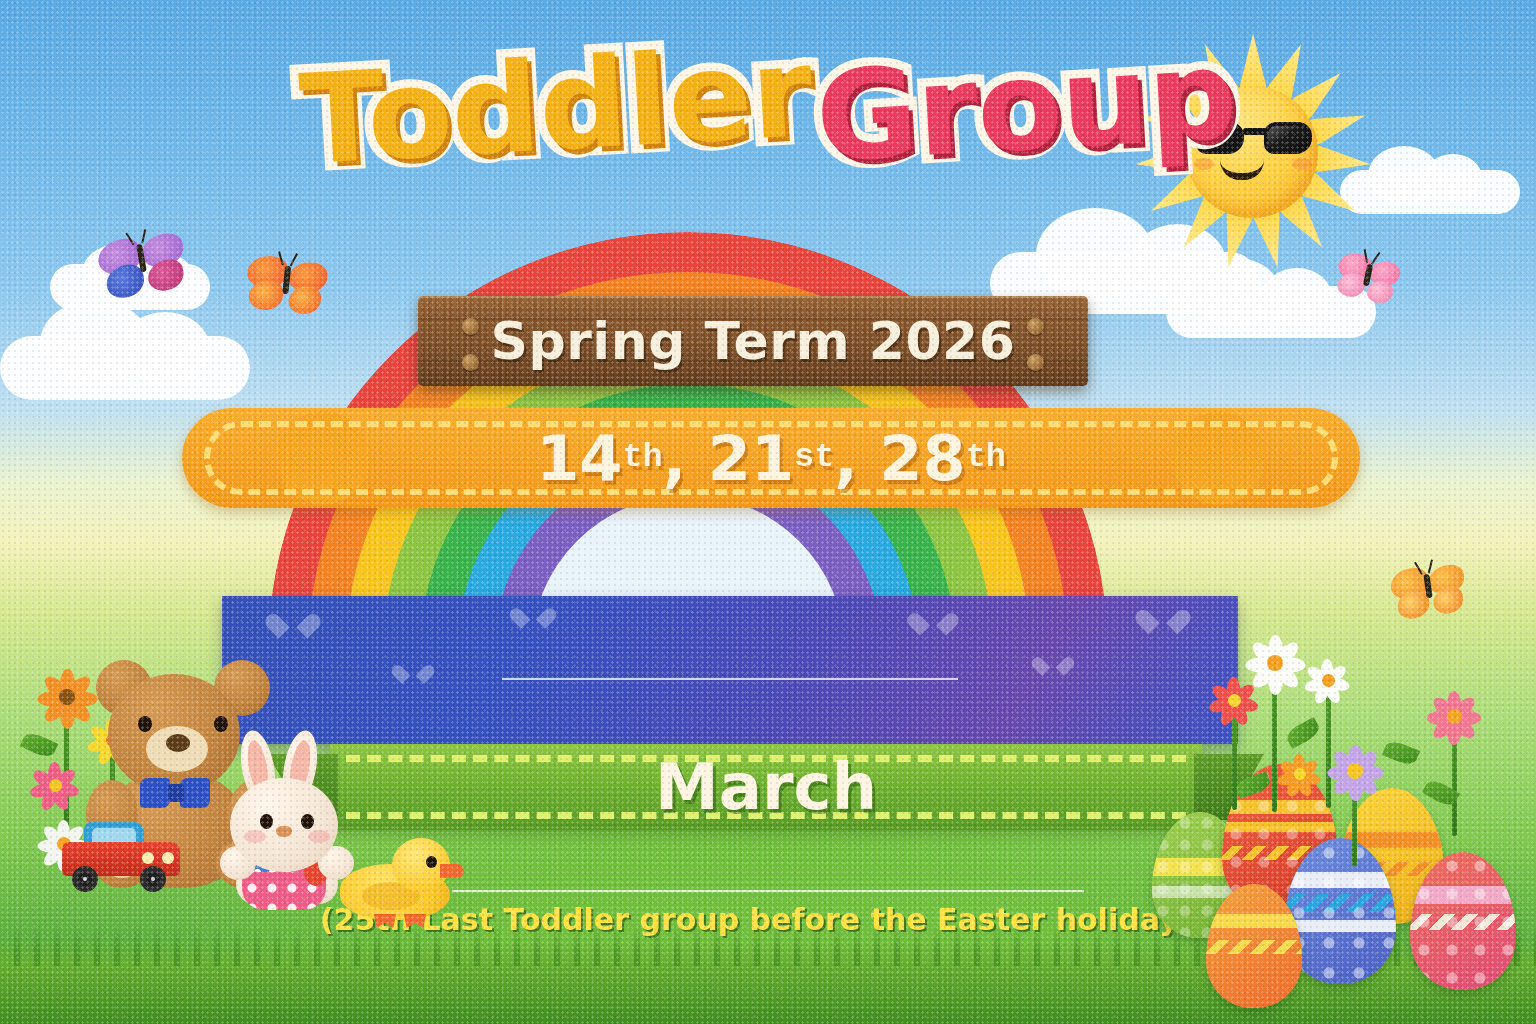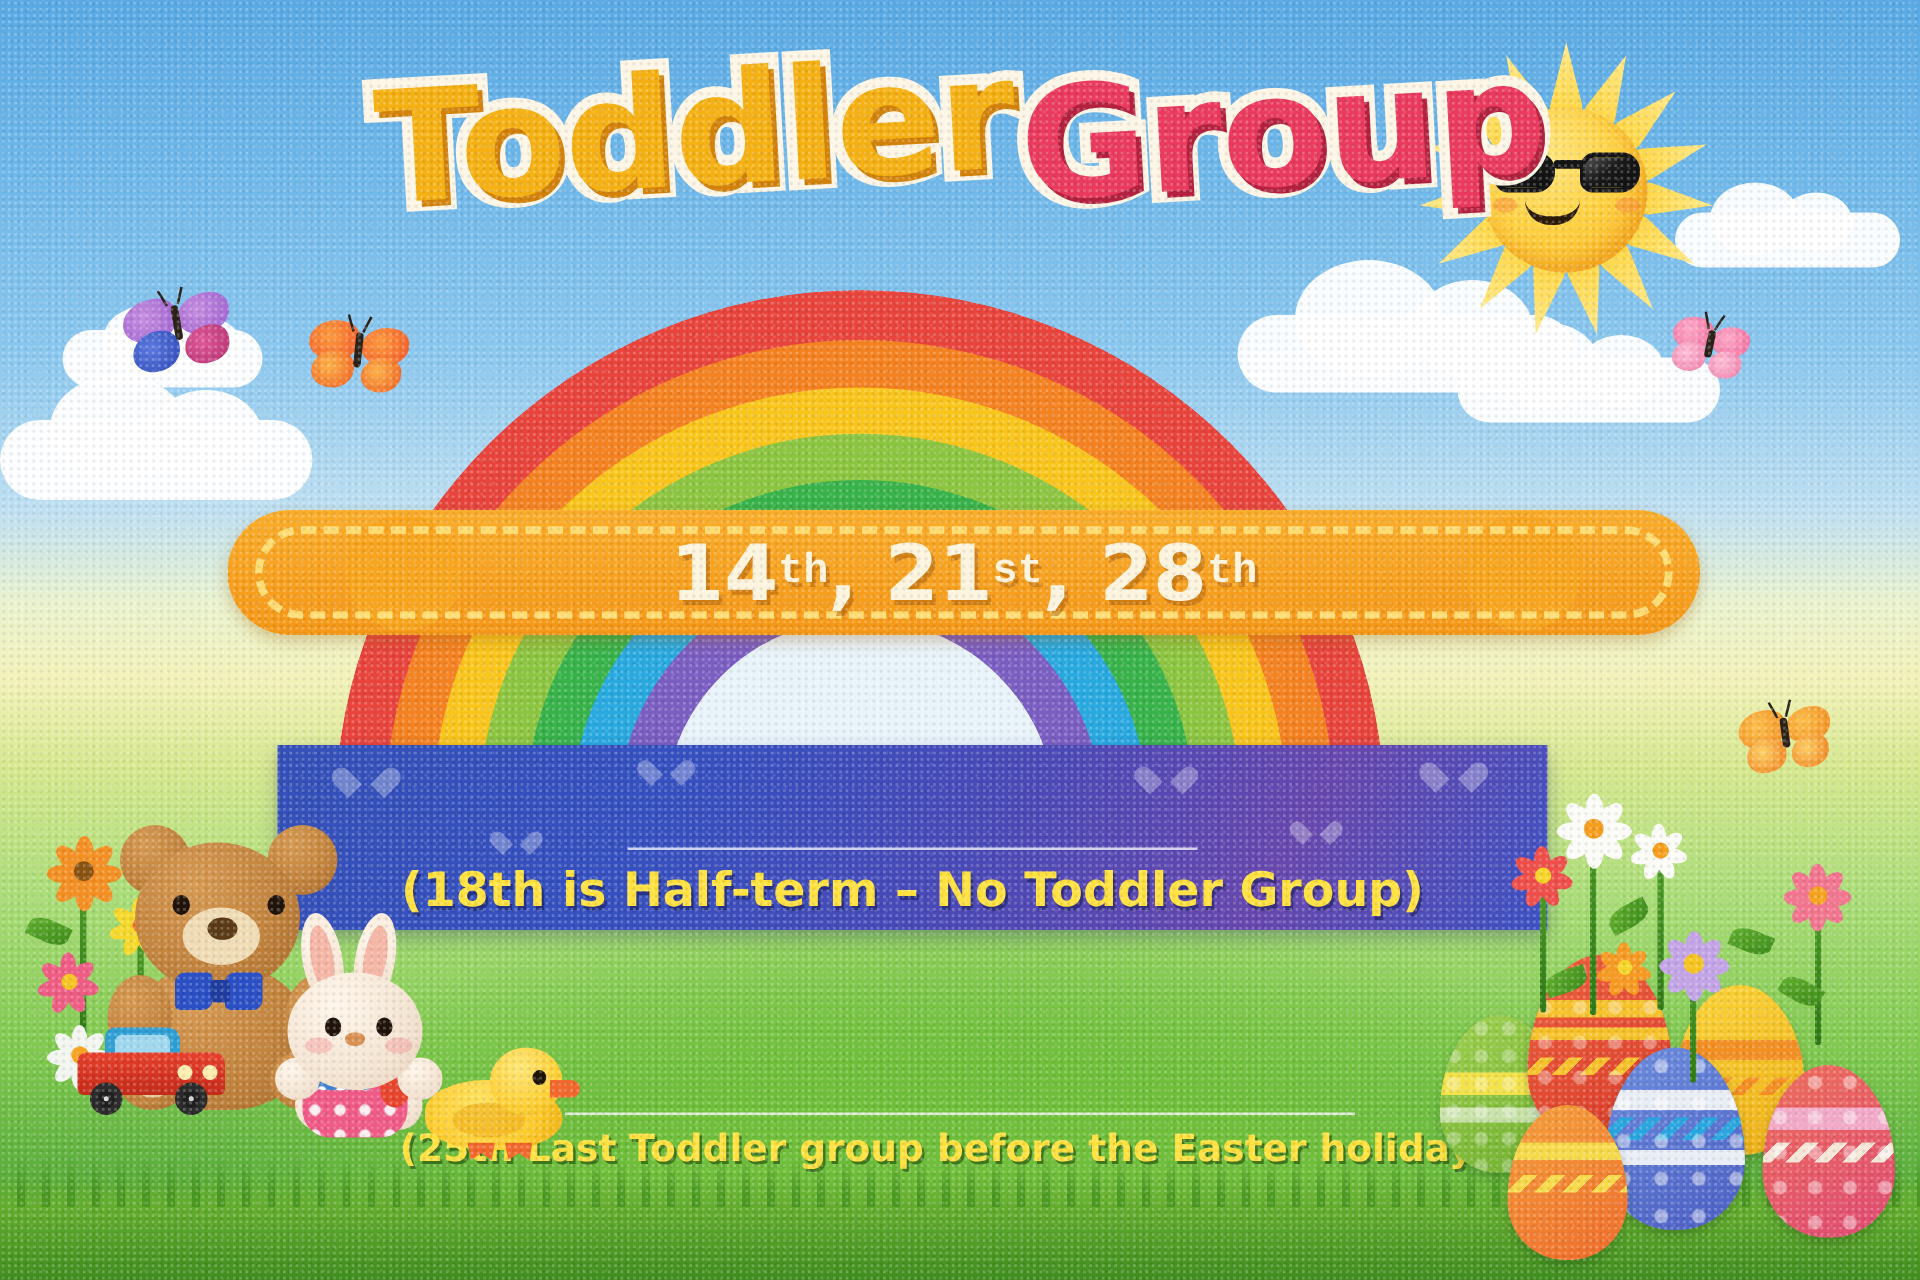--- a/index.html
+++ b/index.html
@@ -452,42 +452,55 @@
     <div class="ant" style="left:41px; transform:rotate(22deg);"></div>
   </div>
 
   <div id="title-wrap">
     <div class="title-line" style="top:0;">
       <span class="tword sticker" id="t-toddler">Toddler</span>
       <span class="tword sticker" id="t-group">Group</span>
     </div>
   </div>
 
+  <div id="wood">
+    <div class="planklines"></div>
+    <div class="bolt" style="left:44px; top:22px;"></div>
+    <div class="bolt" style="left:44px; top:58px;"></div>
+    <div class="bolt" style="right:44px; top:22px;"></div>
+    <div class="bolt" style="right:44px; top:58px;"></div>
+    <div id="wood-text">Spring Term 2026</div>
+  </div>
 
   <div class="banner" id="jan">
     <div class="stitch"></div>
     <div class="label">
         <span id="jan-dates"><span><span>14</span><sup>th</sup></span><span>, </span><span><span>21</span><sup>st</sup></span><span>, </span><span><span>28</span><sup>th</sup></span></span>
     </div>
   </div>
 
 
   <div class="banner" id="feb2">
     <div class="hearts">
       <b style="left:60px; top:22px; transform:scale(1.3);"></b>
       <b style="left:180px; top:70px; transform:scale(1.0);"></b>
       <b style="left:300px; top:14px; transform:scale(1.1);"></b>
       <b style="left:700px; top:20px; transform:scale(1.2);"></b>
       <b style="left:820px; top:62px; transform:scale(1.0);"></b>
       <b style="left:930px; top:18px; transform:scale(1.3);"></b>
     </div>
     <div class="rule"></div>
-    <div class="note">(18th is Half-term – No Toddler Group)</div>
-  </div>
-
+  </div>
+
+  <div class="banner" id="mar">
+    <div class="tail l"></div>
+    <div class="tail r"></div>
+    <div class="stitch2"></div>
+    <div class="label">March</div>
+  </div>
   <div id="mar-rule"></div>
   <div id="mar-note">(25th Last Toddler group before the Easter holidays)</div>
 
   <div style="position:absolute;left:0;bottom:0;width:1536px;height:86px;
        background:linear-gradient(to bottom, rgba(120,180,40,.0) 0%, #64ae2e 30%, #3f8d1e 100%);"></div>
   <div style="position:absolute;left:0;bottom:58px;width:1536px;height:40px;
        background:repeating-linear-gradient(to right, rgba(60,140,25,.0) 0 14px, rgba(55,135,22,.55) 14px 20px);
        -webkit-mask-image:linear-gradient(to top, #000 30%, transparent 100%);"></div>
 
   <div>

